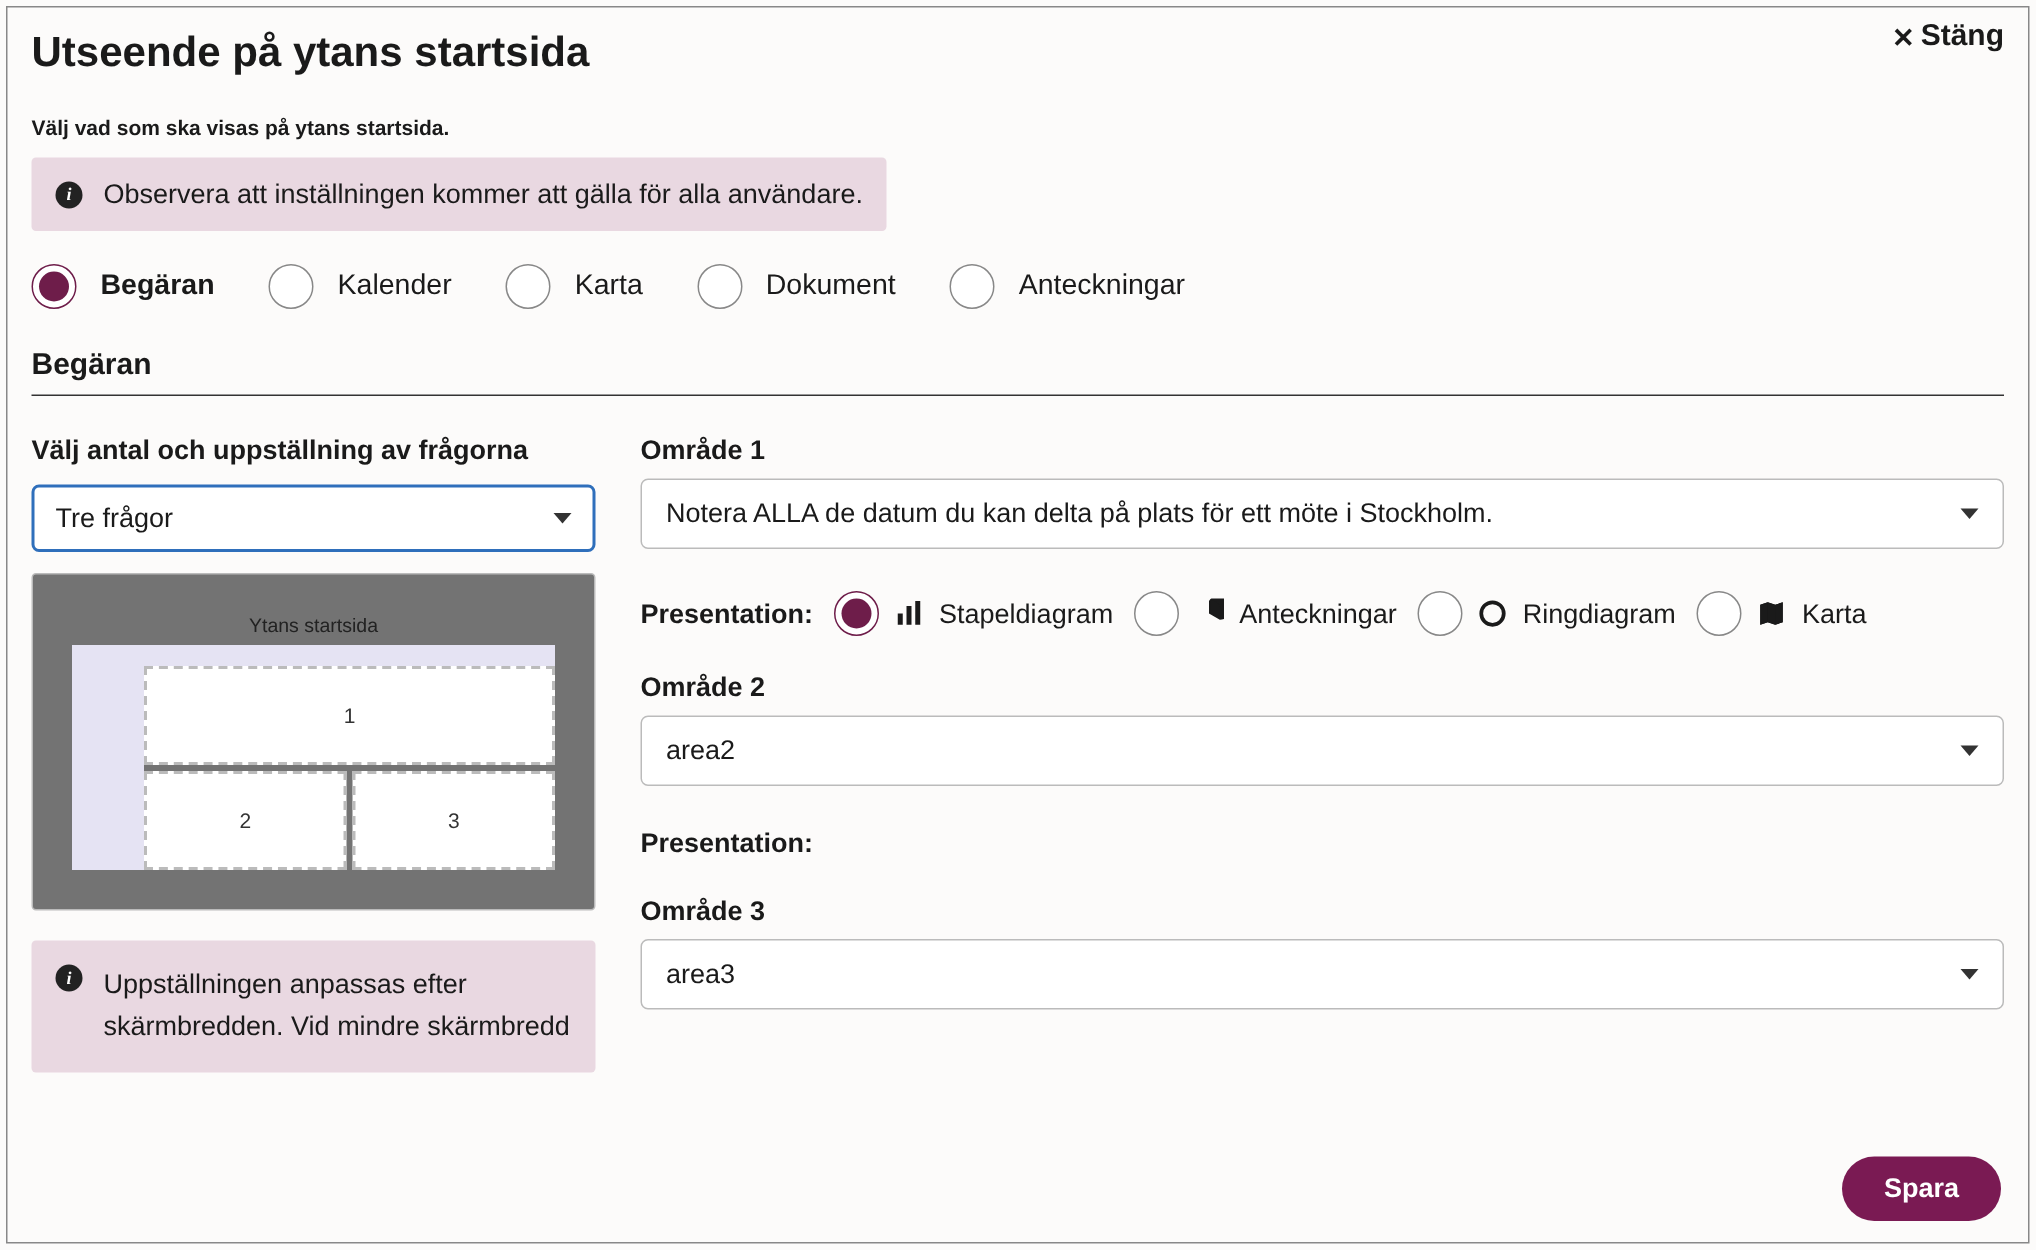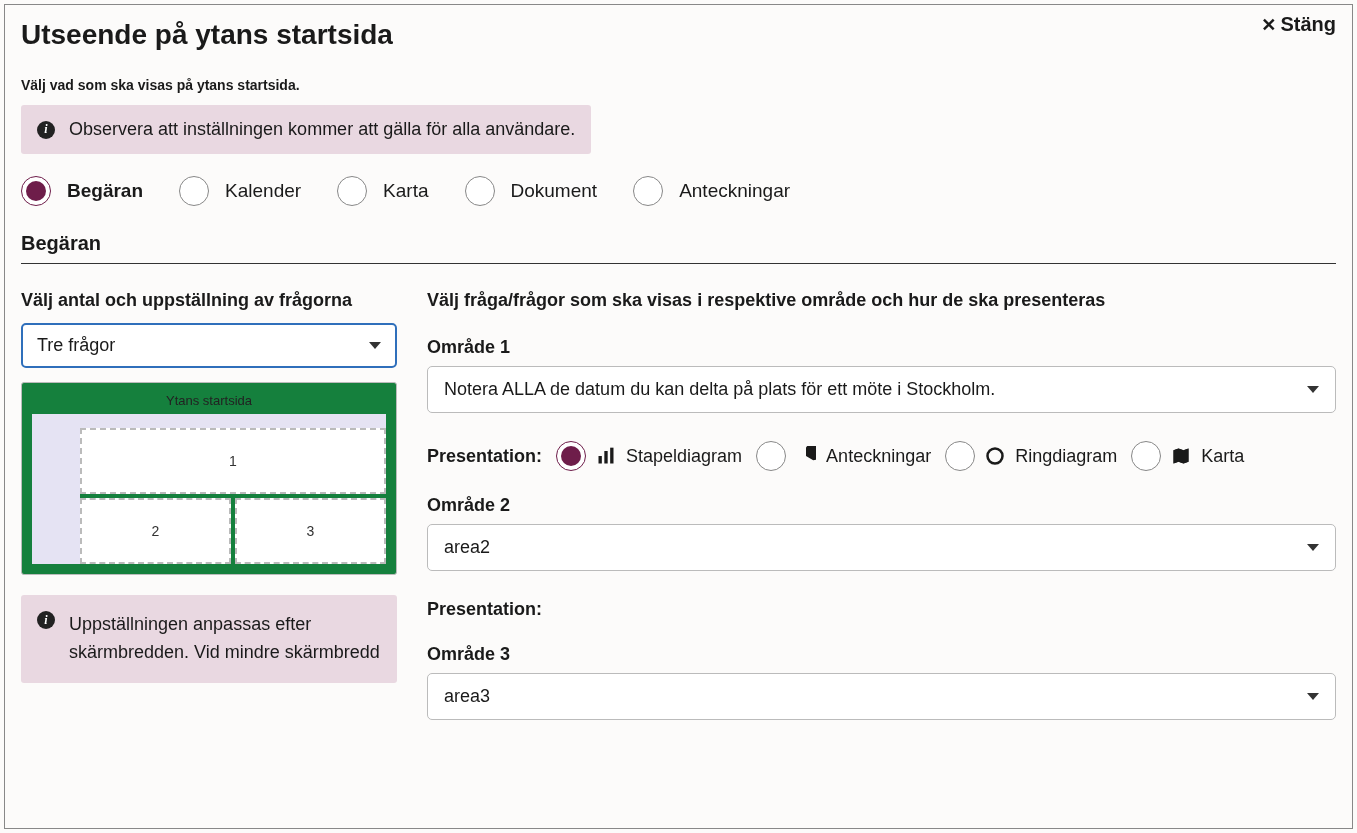--- a/index.html
+++ b/index.html
@@ -138,23 +138,23 @@
   }
   .select .caret {
     width: 0; height: 0;
     border-left: 6px solid transparent;
     border-right: 6px solid transparent;
     border-top: 7px solid #333;
   }
   .preview-box {
     border: 1px solid #bbb;
     border-radius: 3px;
-    background: #15803d;
+    background: #737373;
     margin-top: 14px;
-    padding: 10px;
+    padding: 26px;
   }
   .preview-label {
     text-align: center;
     font-size: 13px;
     color: #222;
     margin-bottom: 6px;
   }
   .preview-stage {
     display: flex;
     gap: 0;
@@ -317,21 +317,20 @@
         </div>
       </div>
 
       <div class="left-info">
         <span class="info-icon">i</span>
         <span>Uppställningen anpassas efter skärmbredden. Vid mindre skärmbredd</span>
       </div>
     </div>
 
     <div class="col-right">
-      <div class="right-heading">Välj fråga/frågor som ska visas i respektive område och hur de ska presenteras</div>
 
       <div class="area-block">
         <div class="area-label">Område 1</div>
         <div class="dropdown">
           <span>Notera ALLA de datum du kan delta på plats för ett möte i Stockholm.</span>
           <span class="caret"></span>
         </div>
         <div class="present-row">
           <span class="present-label">Presentation:</span>
 
@@ -390,14 +389,15 @@
         <div class="area-label">Område 3</div>
         <div class="dropdown">
           <span>area3</span>
           <span class="caret"></span>
         </div>
       </div>
 
     </div>
   </div>
 
+  <button class="save-btn">Spara</button>
 
 </div>
 
 </body></html>

